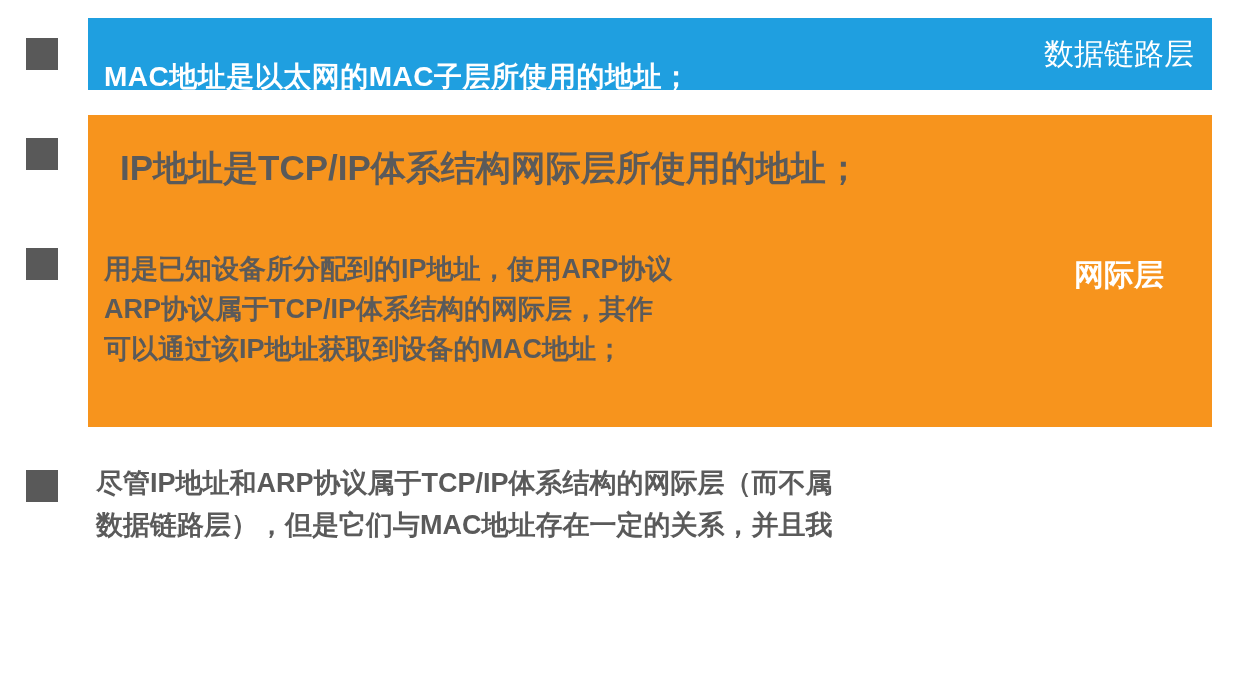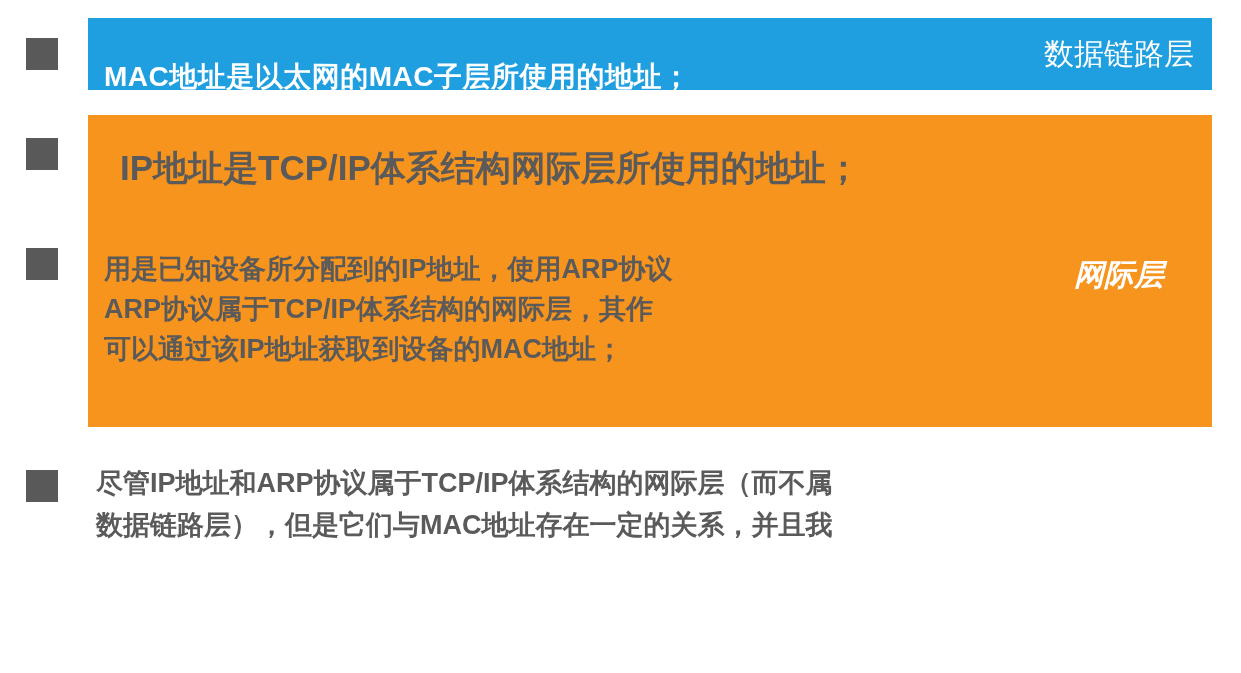--- a/index.html
+++ b/index.html
@@ -96,21 +96,20 @@
   }
   .orange-para div { white-space: nowrap; }
   .orange-tag {
     position: absolute;
     right: 48px;
     top: 140px;
     color: #ffffff;
     font-size: 30px;
     font-weight: bold;
     white-space: nowrap;
-    font-style: italic;
   }
   .mark2 { left: 26px; top: 138px; }
   .mark3 { left: 26px; top: 248px; }
 
   
   .block-plain {
     position: absolute;
     left: 96px;
     top: 462px;
     width: 1140px;

